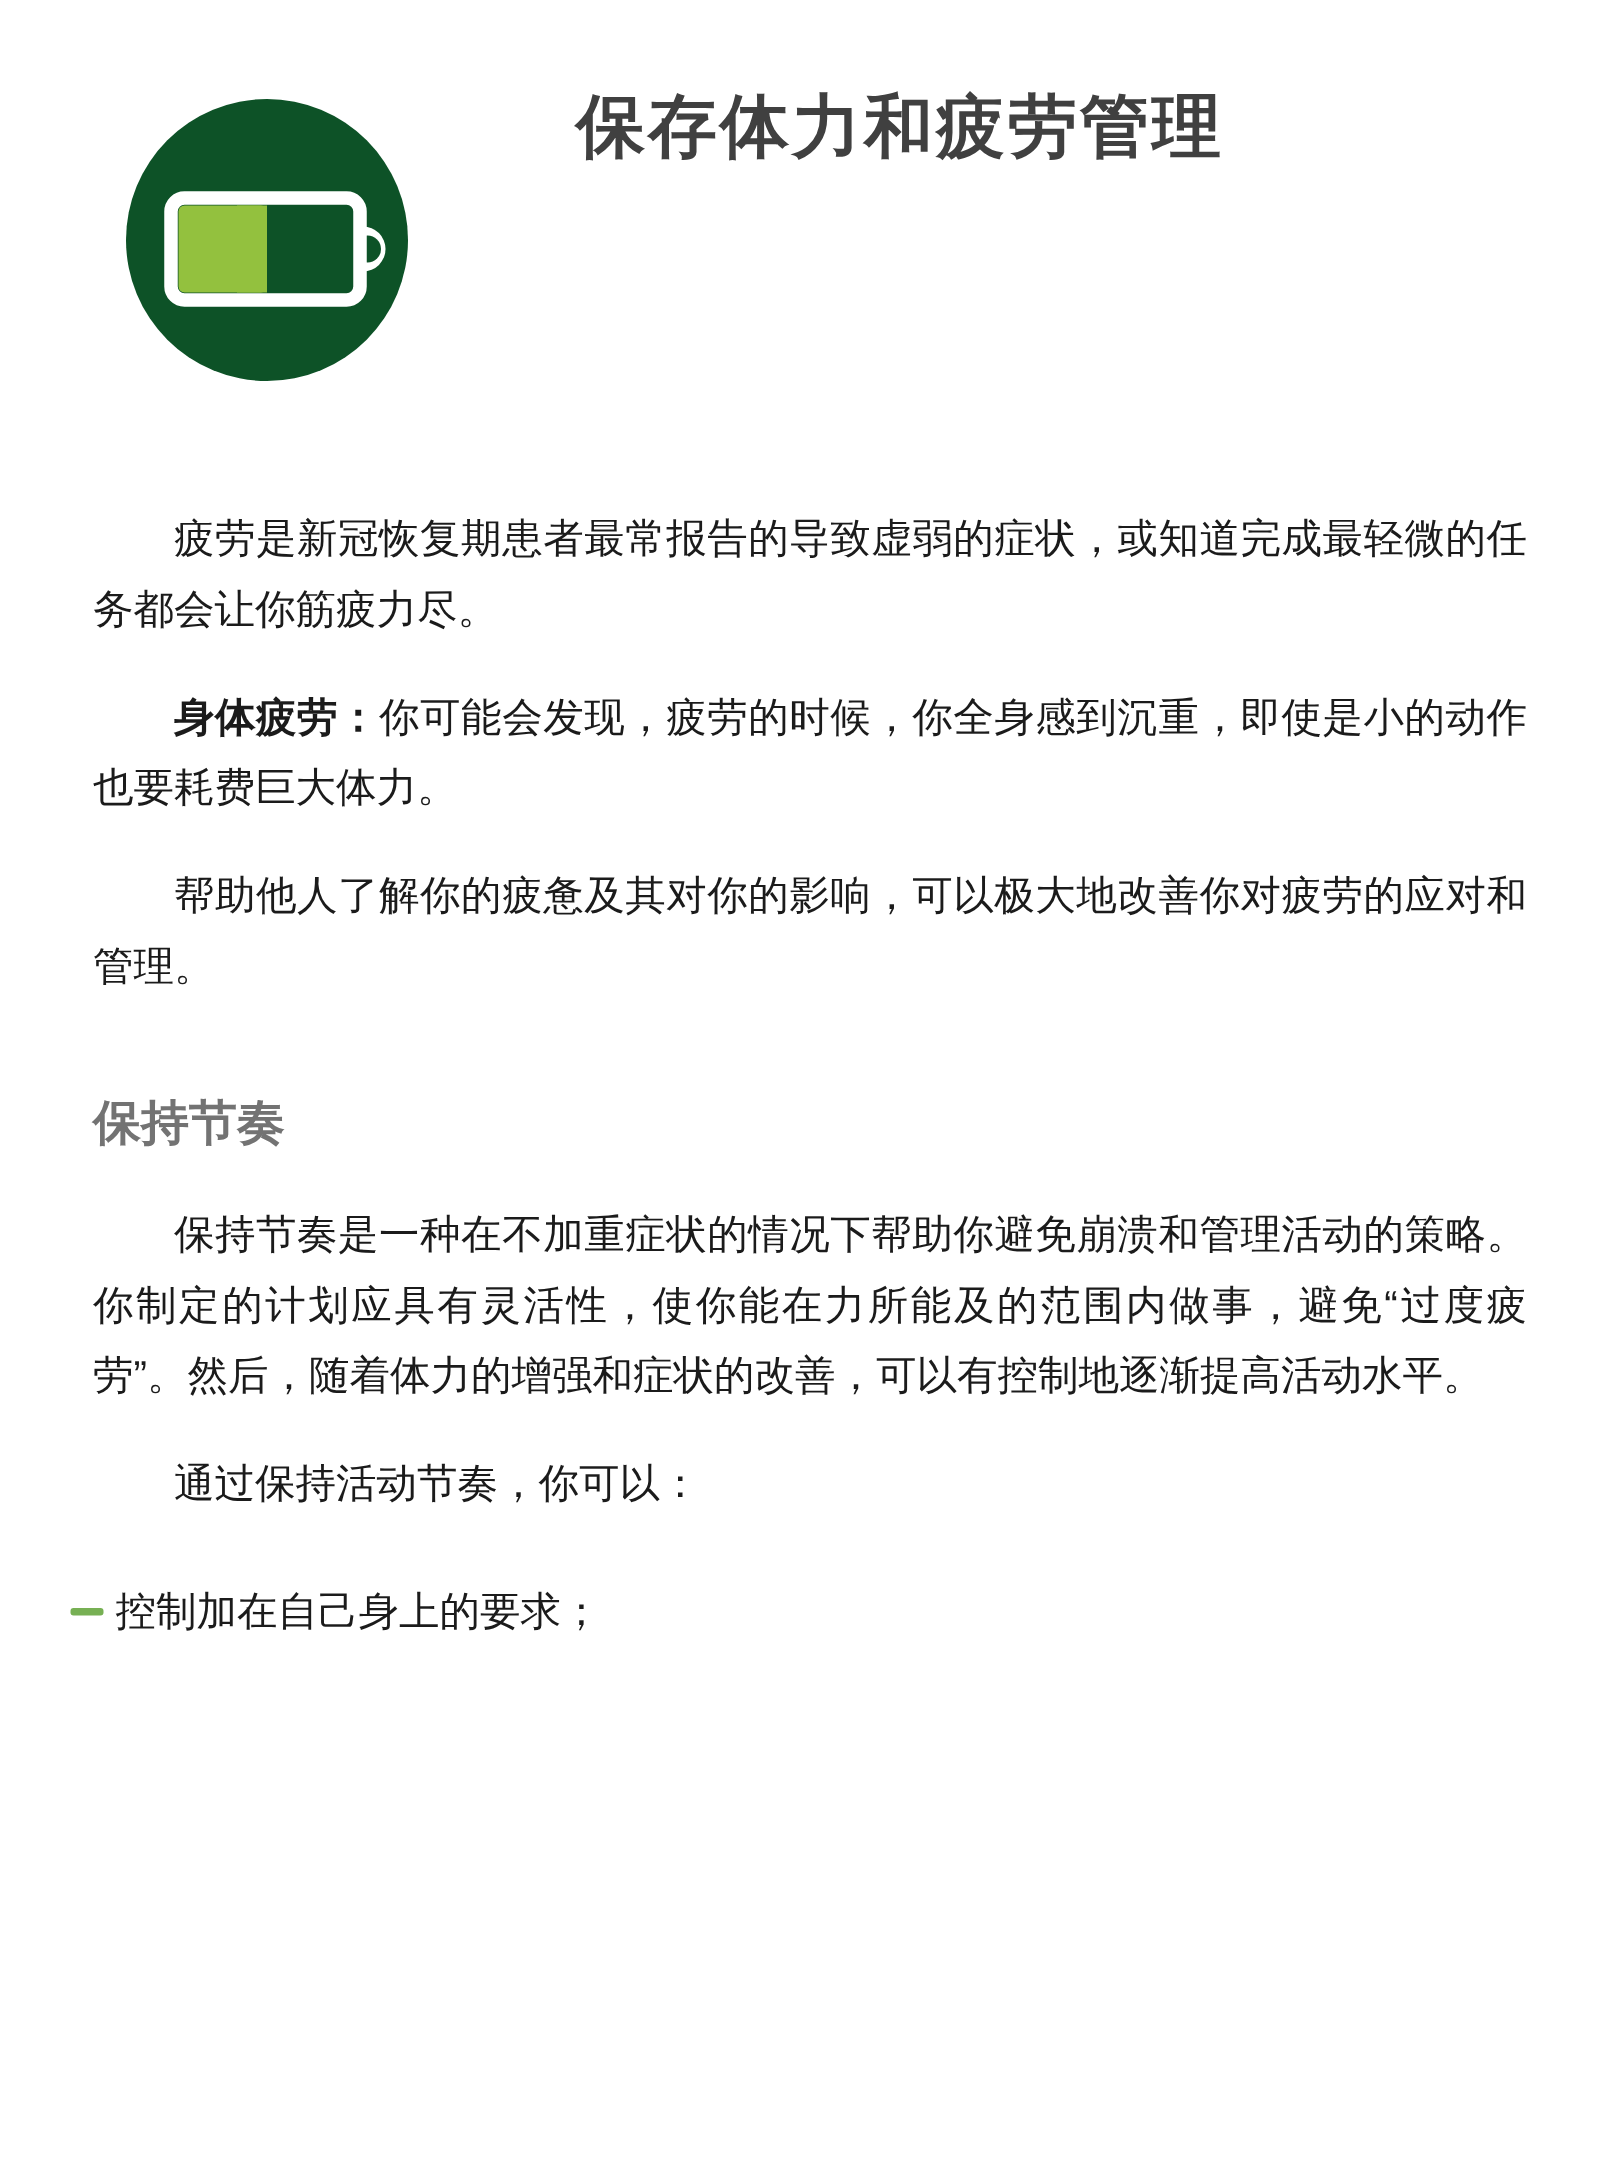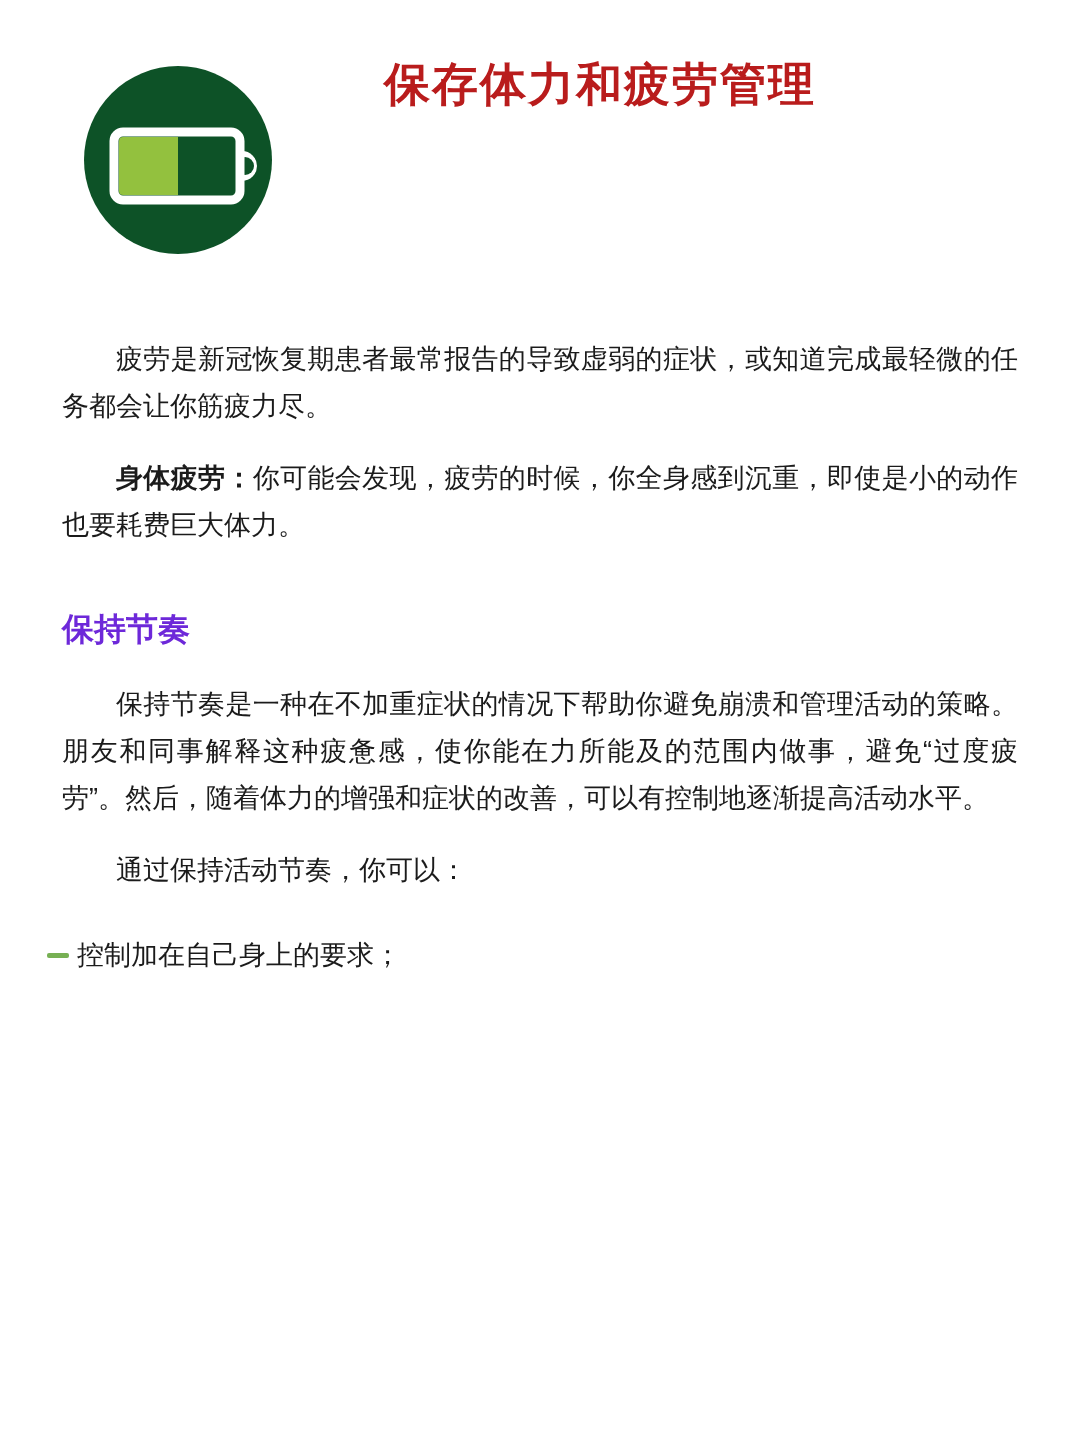--- a/index.html
+++ b/index.html
@@ -23,21 +23,21 @@
     height: 188px;
   }
   .page-title {
     position: absolute;
     left: 384px;
     top: 56px;
     margin: 0;
     font-size: 46px;
     line-height: 56px;
     font-weight: 700;
-    color: #b91c1c;
+    color: #404040;
     letter-spacing: 2px;
     white-space: nowrap;
   }
   
   .main {
     position: absolute;
     left: 62px;
     right: 62px;
     top: 336px;
     color: #1b1b1b;
@@ -48,21 +48,21 @@
     margin: 0 0 25px 0;
     text-indent: 2em;
     text-align: justify;
   }
   .main p strong { font-weight: 700; }
   .section-heading {
     margin: 60px 0 32px 0;
     font-size: 32px;
     line-height: 40px;
     font-weight: 700;
-    color: #6d28d9;
+    color: #737373;
   }
   .pacing-list {
     list-style: none;
     margin: 38px 0 0 -15px;
     padding: 0;
   }
   .pacing-list li {
     display: flex;
     align-items: flex-start;
     margin: 0 0 38px 0;
@@ -100,24 +100,25 @@
   <h1 class="page-title">保存体力和疲劳管理</h1>
 
   <div class="main">
 
     <p>疲劳是新冠恢复期患者最常报告的导致虚弱的症状，或知道完成最轻微的任务都会让你筋疲力尽。</p>
 
     <p><strong>身体疲劳：</strong><span>你可能会发现，疲劳的时候，你全身感到沉重，即使是小的动作也要耗费巨大体力。</span></p>
 
 
 
+    <p>帮助他人了解你的疲惫及其对你的影响，可以极大地改善你对疲劳的应对和管理。</p>
 
     <h2 class="section-heading">保持节奏</h2>
 
-    <p>保持节奏是一种在不加重症状的情况下帮助你避免崩溃和管理活动的策略。朋友和同事解释这种疲惫感，使你能在力所能及的范围内做事，避免“过度疲劳”。然后，随着体力的增强和症状的改善，可以有控制地逐渐提高活动水平。</p>
+    <p>保持节奏是一种在不加重症状的情况下帮助你避免崩溃和管理活动的策略。你制定的计划应具有灵活性，使你能在力所能及的范围内做事，避免“过度疲劳”。然后，随着体力的增强和症状的改善，可以有控制地逐渐提高活动水平。</p>
 
     <p>通过保持活动节奏，你可以：</p>
 
     <ul class="pacing-list">
       <li>
         <span class="dash-bullet"></span>
         <span>控制加在自己身上的要求；</span>
       </li>
 
     </ul>

